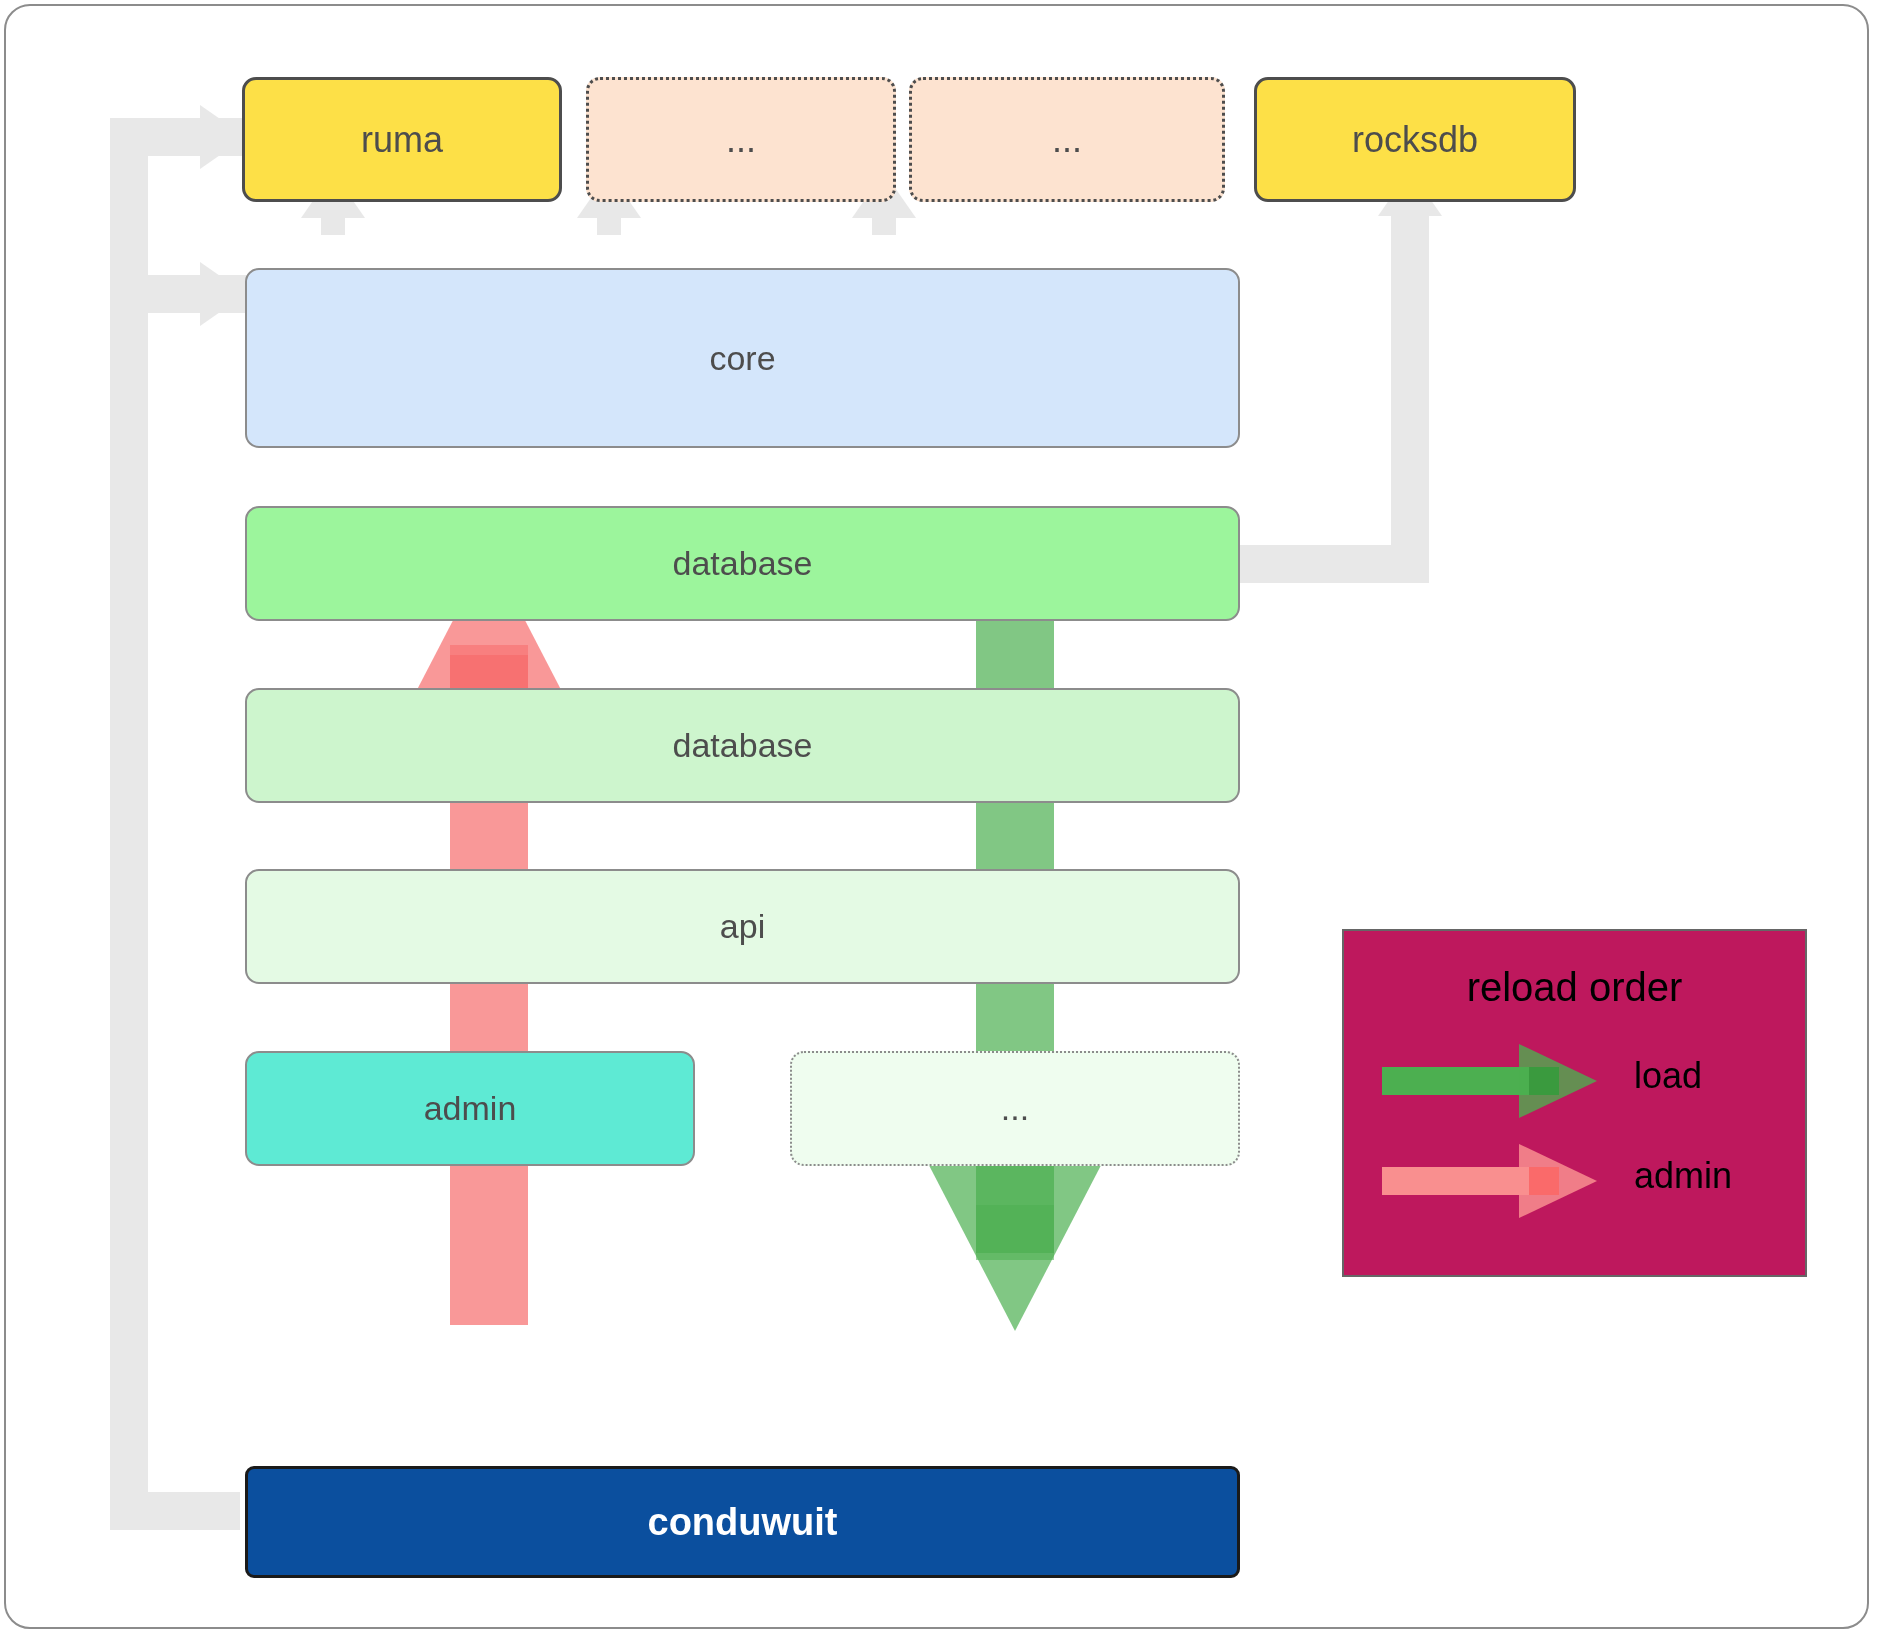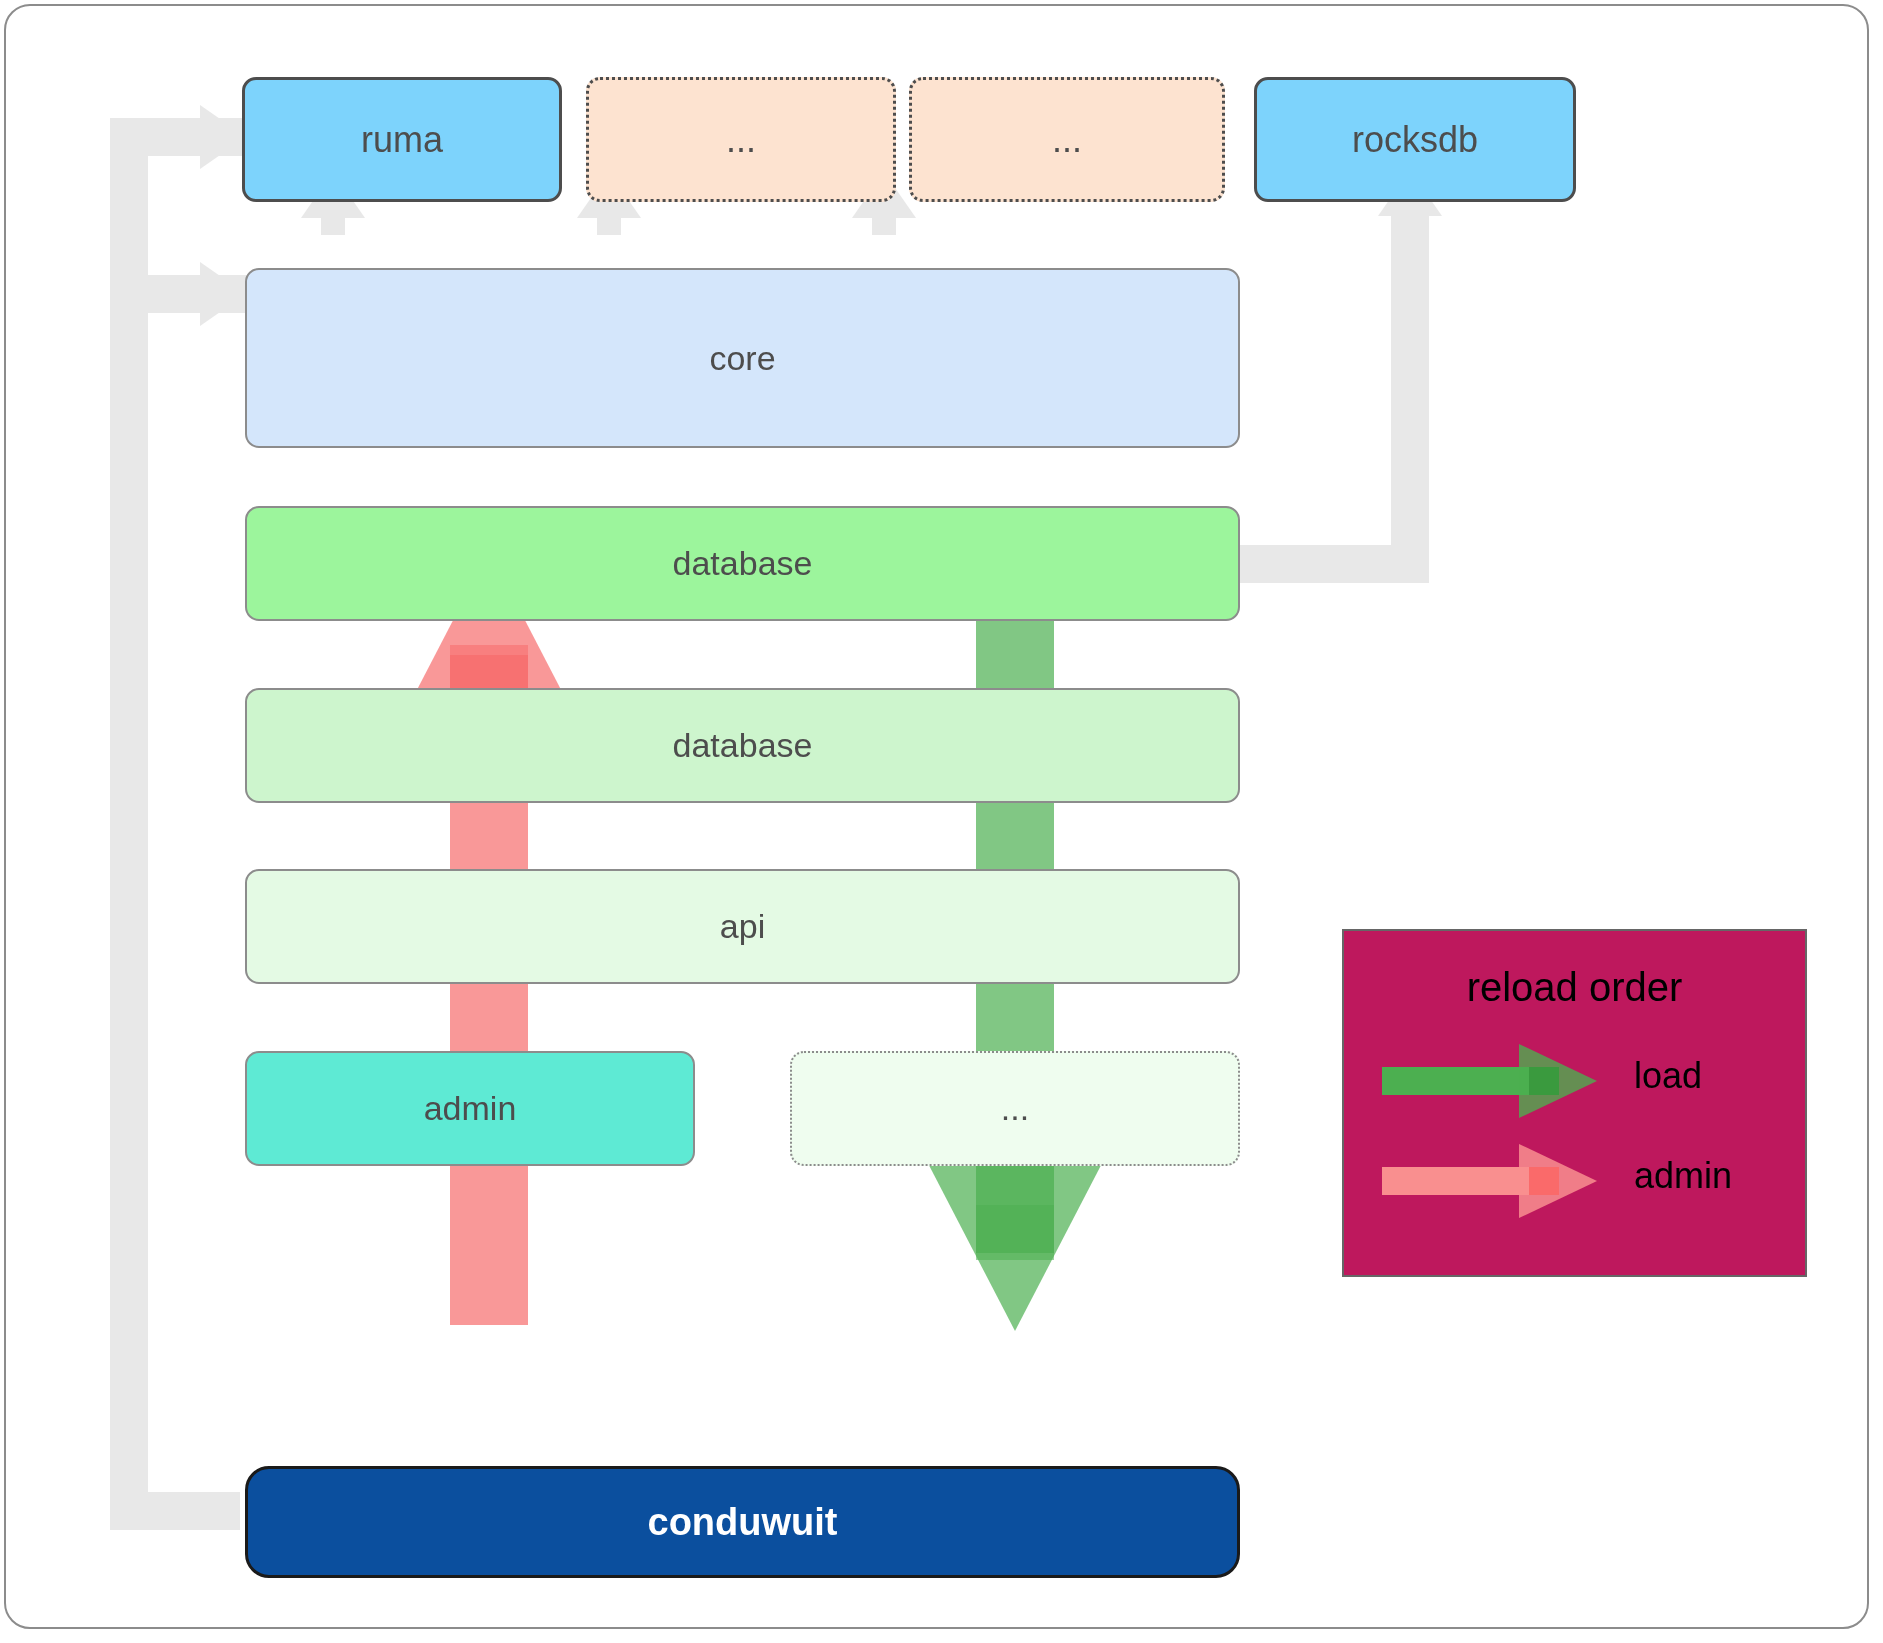--- a/index.html
+++ b/index.html
@@ -31,41 +31,41 @@
     box-sizing: border-box;
     display: flex;
     align-items: center;
     justify-content: center;
     font-size: 34px;
     color: #4d4d4d;
     border-radius: 14px;
     z-index: 6;
   }
   .node.dep {
-    background: #7dd3fc;
+    background: #fde047;
     border: 3px solid #4d4d4d;
     font-size: 36px;
   }
   .node.dep-dotted {
     background: #fde3d0;
     border: 3px dotted #4d4d4d;
   }
   .node.layer {
     border: 2px solid #8c8c8c;
   }
   .node.layer-dotted {
     border: 2px dotted #8c8c8c;
   }
   .node.root {
     background: #0b4f9e;
     border: 3px solid #1a1a1a;
     color: #ffffff;
     font-weight: bold;
     font-size: 38px;
-    border-radius: 24px;
+    border-radius: 9px;
   }
   .node .lbl {
     pointer-events: none;
   }
   
   .gconn {
     position: absolute;
     background: #e8e8e8;
     z-index: 2;
   }

